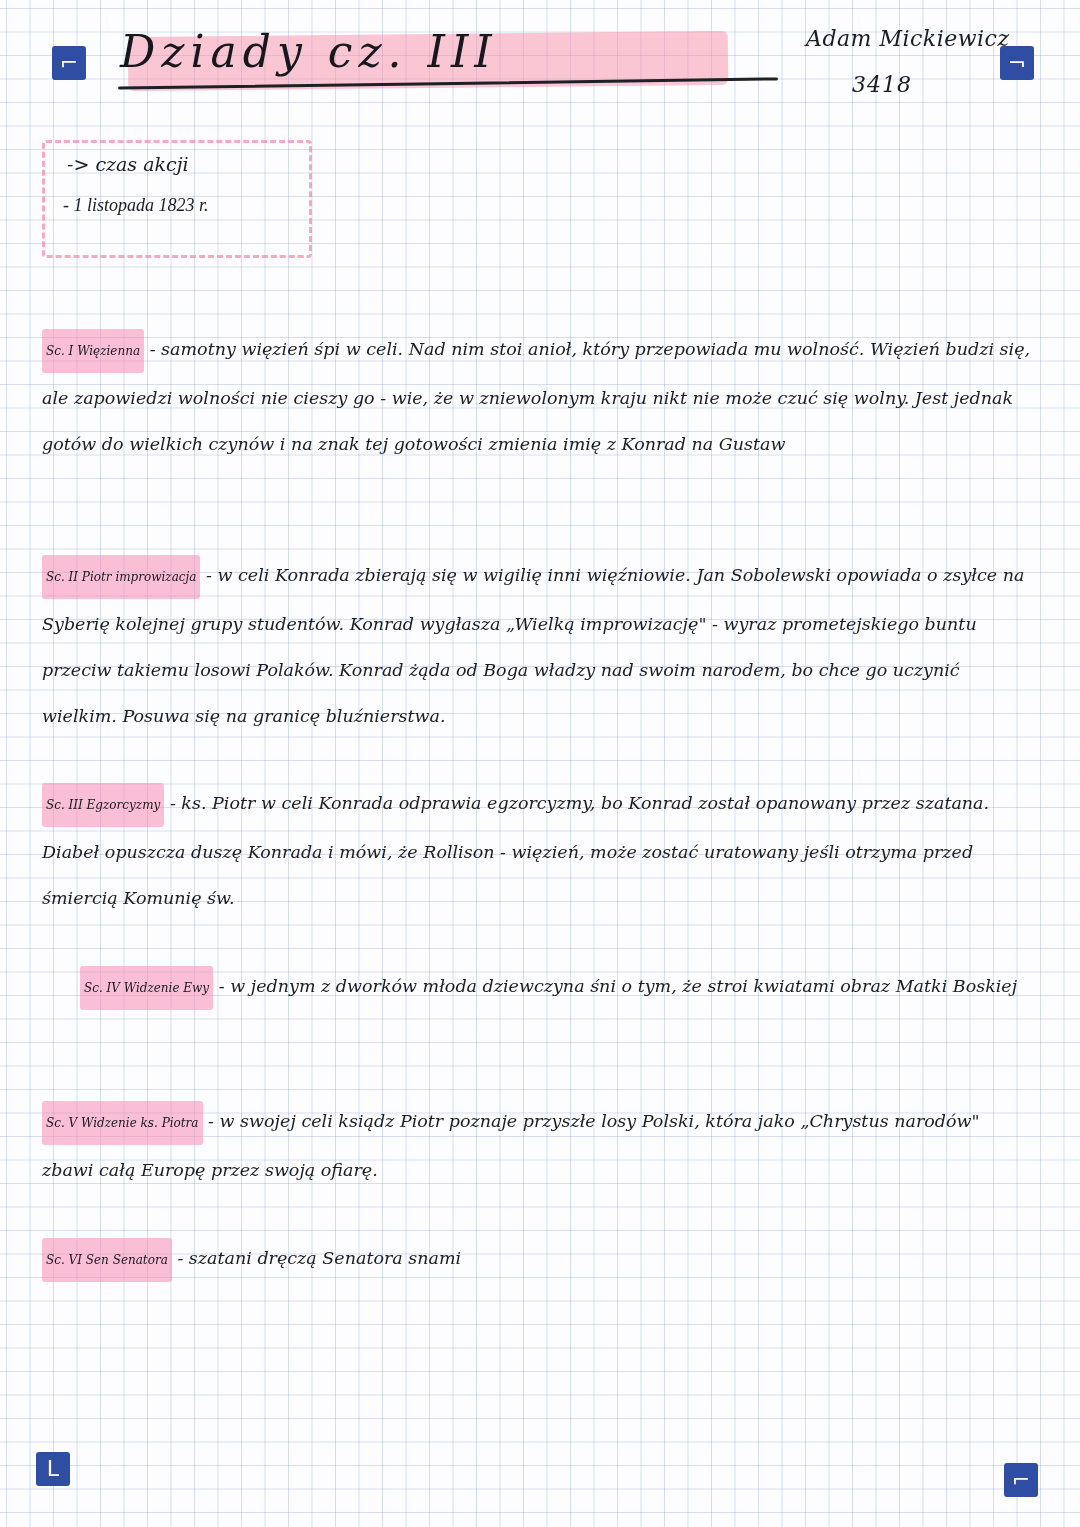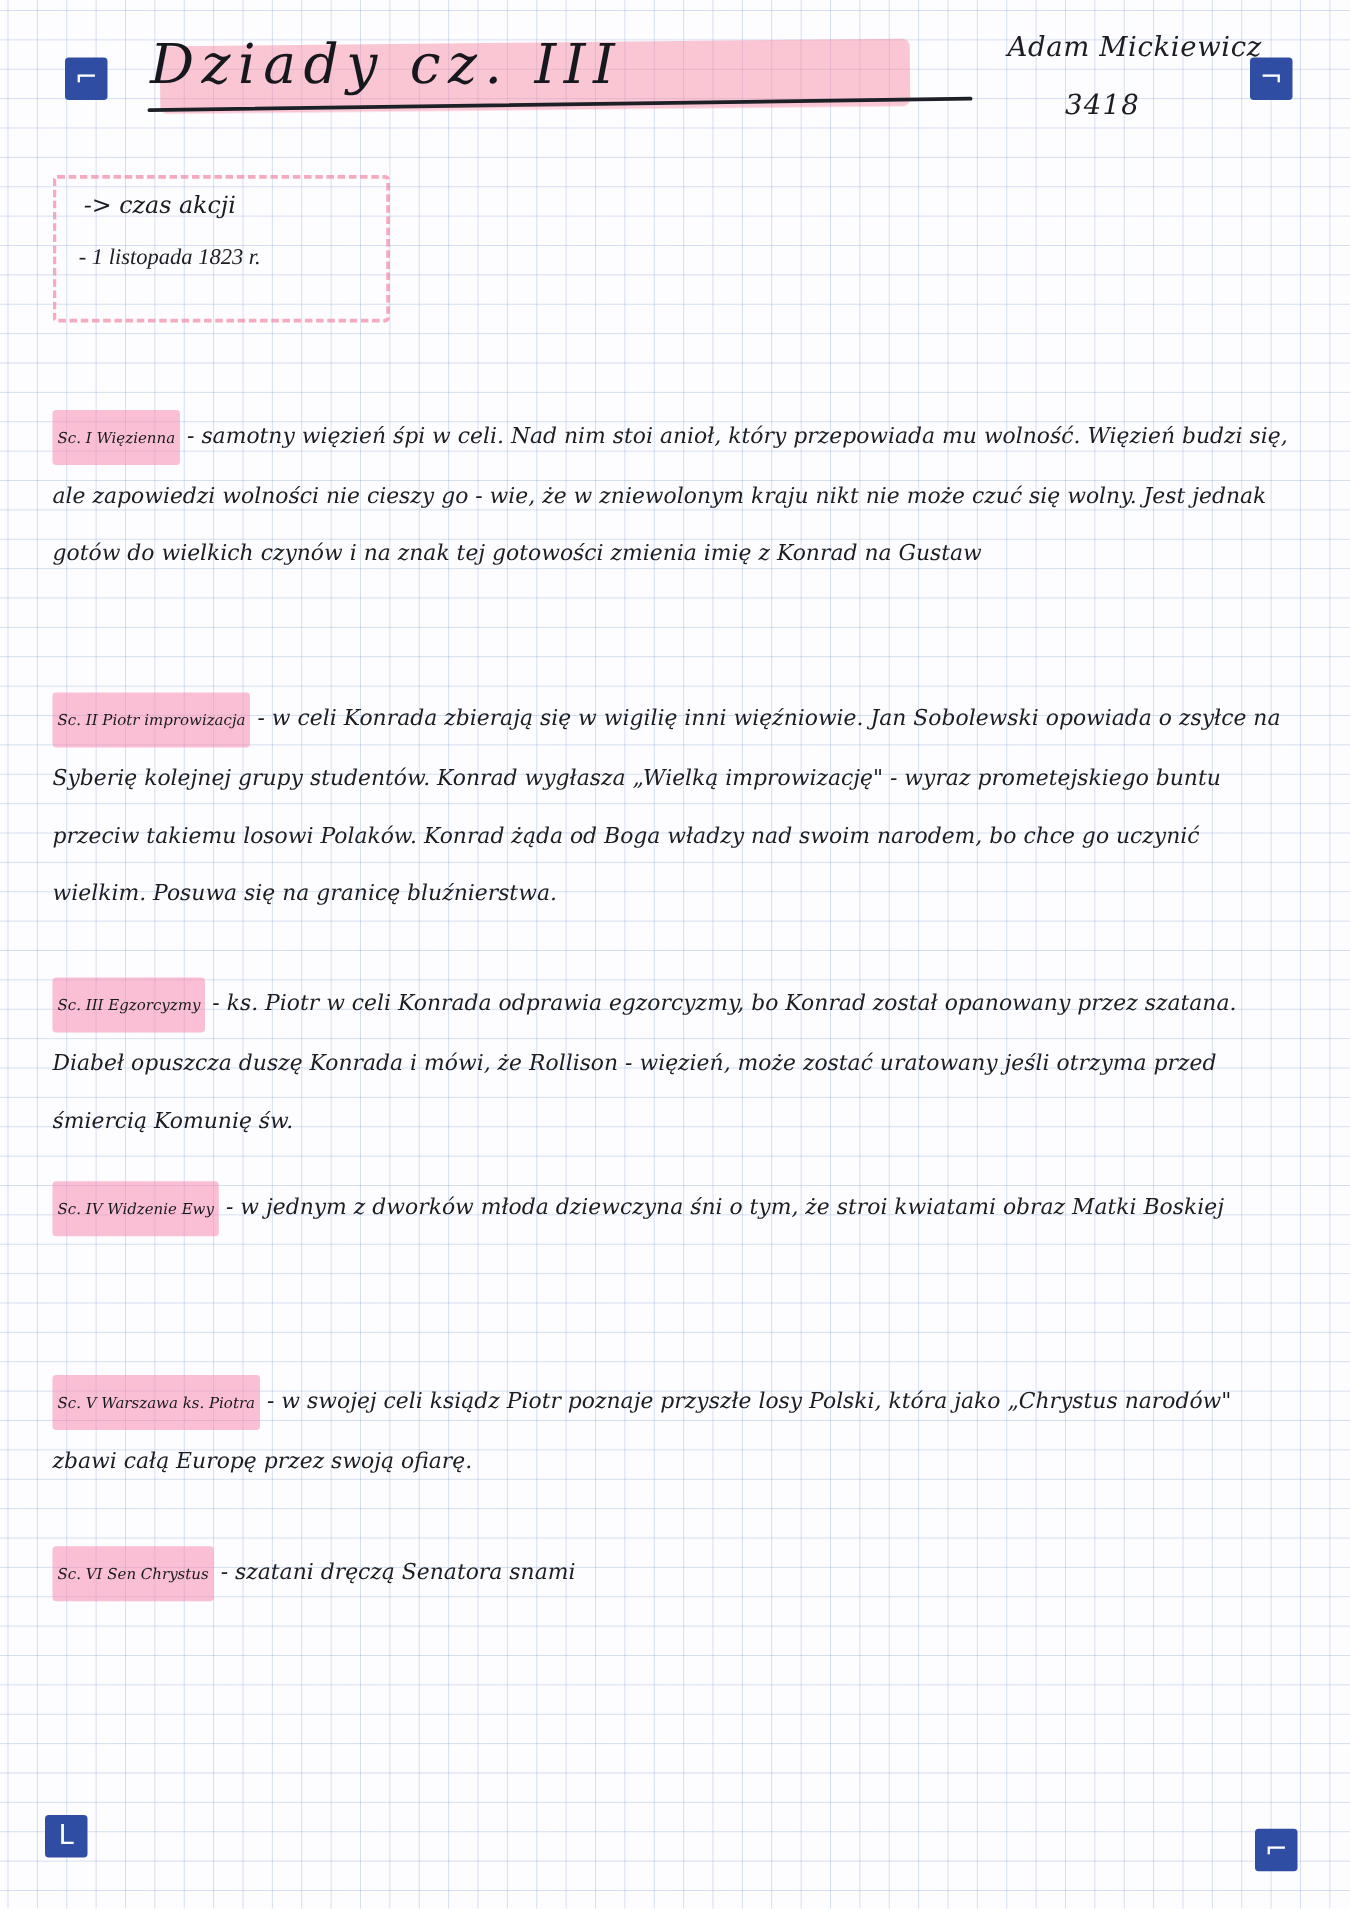--- a/index.html
+++ b/index.html
@@ -200,34 +200,34 @@
     </div>
   </div>
 
   <div class="section" style="top:780px;">
     <div class="sec-body">
       <span class="sec-head"><span class="hl"></span><span class="txt">Sc. III Egzorcyzmy</span></span>
       <span class="first-line">- ks. Piotr w celi Konrada odprawia egzorcyzmy, bo Konrad został opanowany przez szatana. Diabeł opuszcza duszę Konrada i mówi, że Rollison - więzień, może zostać uratowany jeśli otrzyma przed śmiercią Komunię św.</span>
     </div>
   </div>
 
-  <div class="section" style="top:943px;">
+  <div class="section" style="top:963px;margin-left:38px;">
     <div class="sec-body">
       <span class="sec-head"><span class="hl"></span><span class="txt">Sc. IV Widzenie Ewy</span></span>
       <span class="first-line">- w jednym z dworków młoda dziewczyna śni o tym, że stroi kwiatami obraz Matki Boskiej</span>
     </div>
   </div>
 
   <div class="section" style="top:1098px;">
     <div class="sec-body">
-      <span class="sec-head"><span class="hl"></span><span class="txt">Sc. V Warszawa ks. Piotra</span></span>
+      <span class="sec-head"><span class="hl"></span><span class="txt">Sc. V Widzenie ks. Piotra</span></span>
       <span class="first-line">- w swojej celi ksiądz Piotr poznaje przyszłe losy Polski, która jako „Chrystus narodów" zbawi całą Europę przez swoją ofiarę.</span>
     </div>
   </div>
 
   <div class="section" style="top:1235px;">
     <div class="sec-body">
-      <span class="sec-head"><span class="hl"></span><span class="txt">Sc. VI Sen Chrystus</span></span>
+      <span class="sec-head"><span class="hl"></span><span class="txt">Sc. VI Sen Senatora</span></span>
       <span class="first-line">- szatani dręczą Senatora snami</span>
     </div>
   </div>
 
 </div>
 
 </body></html>

